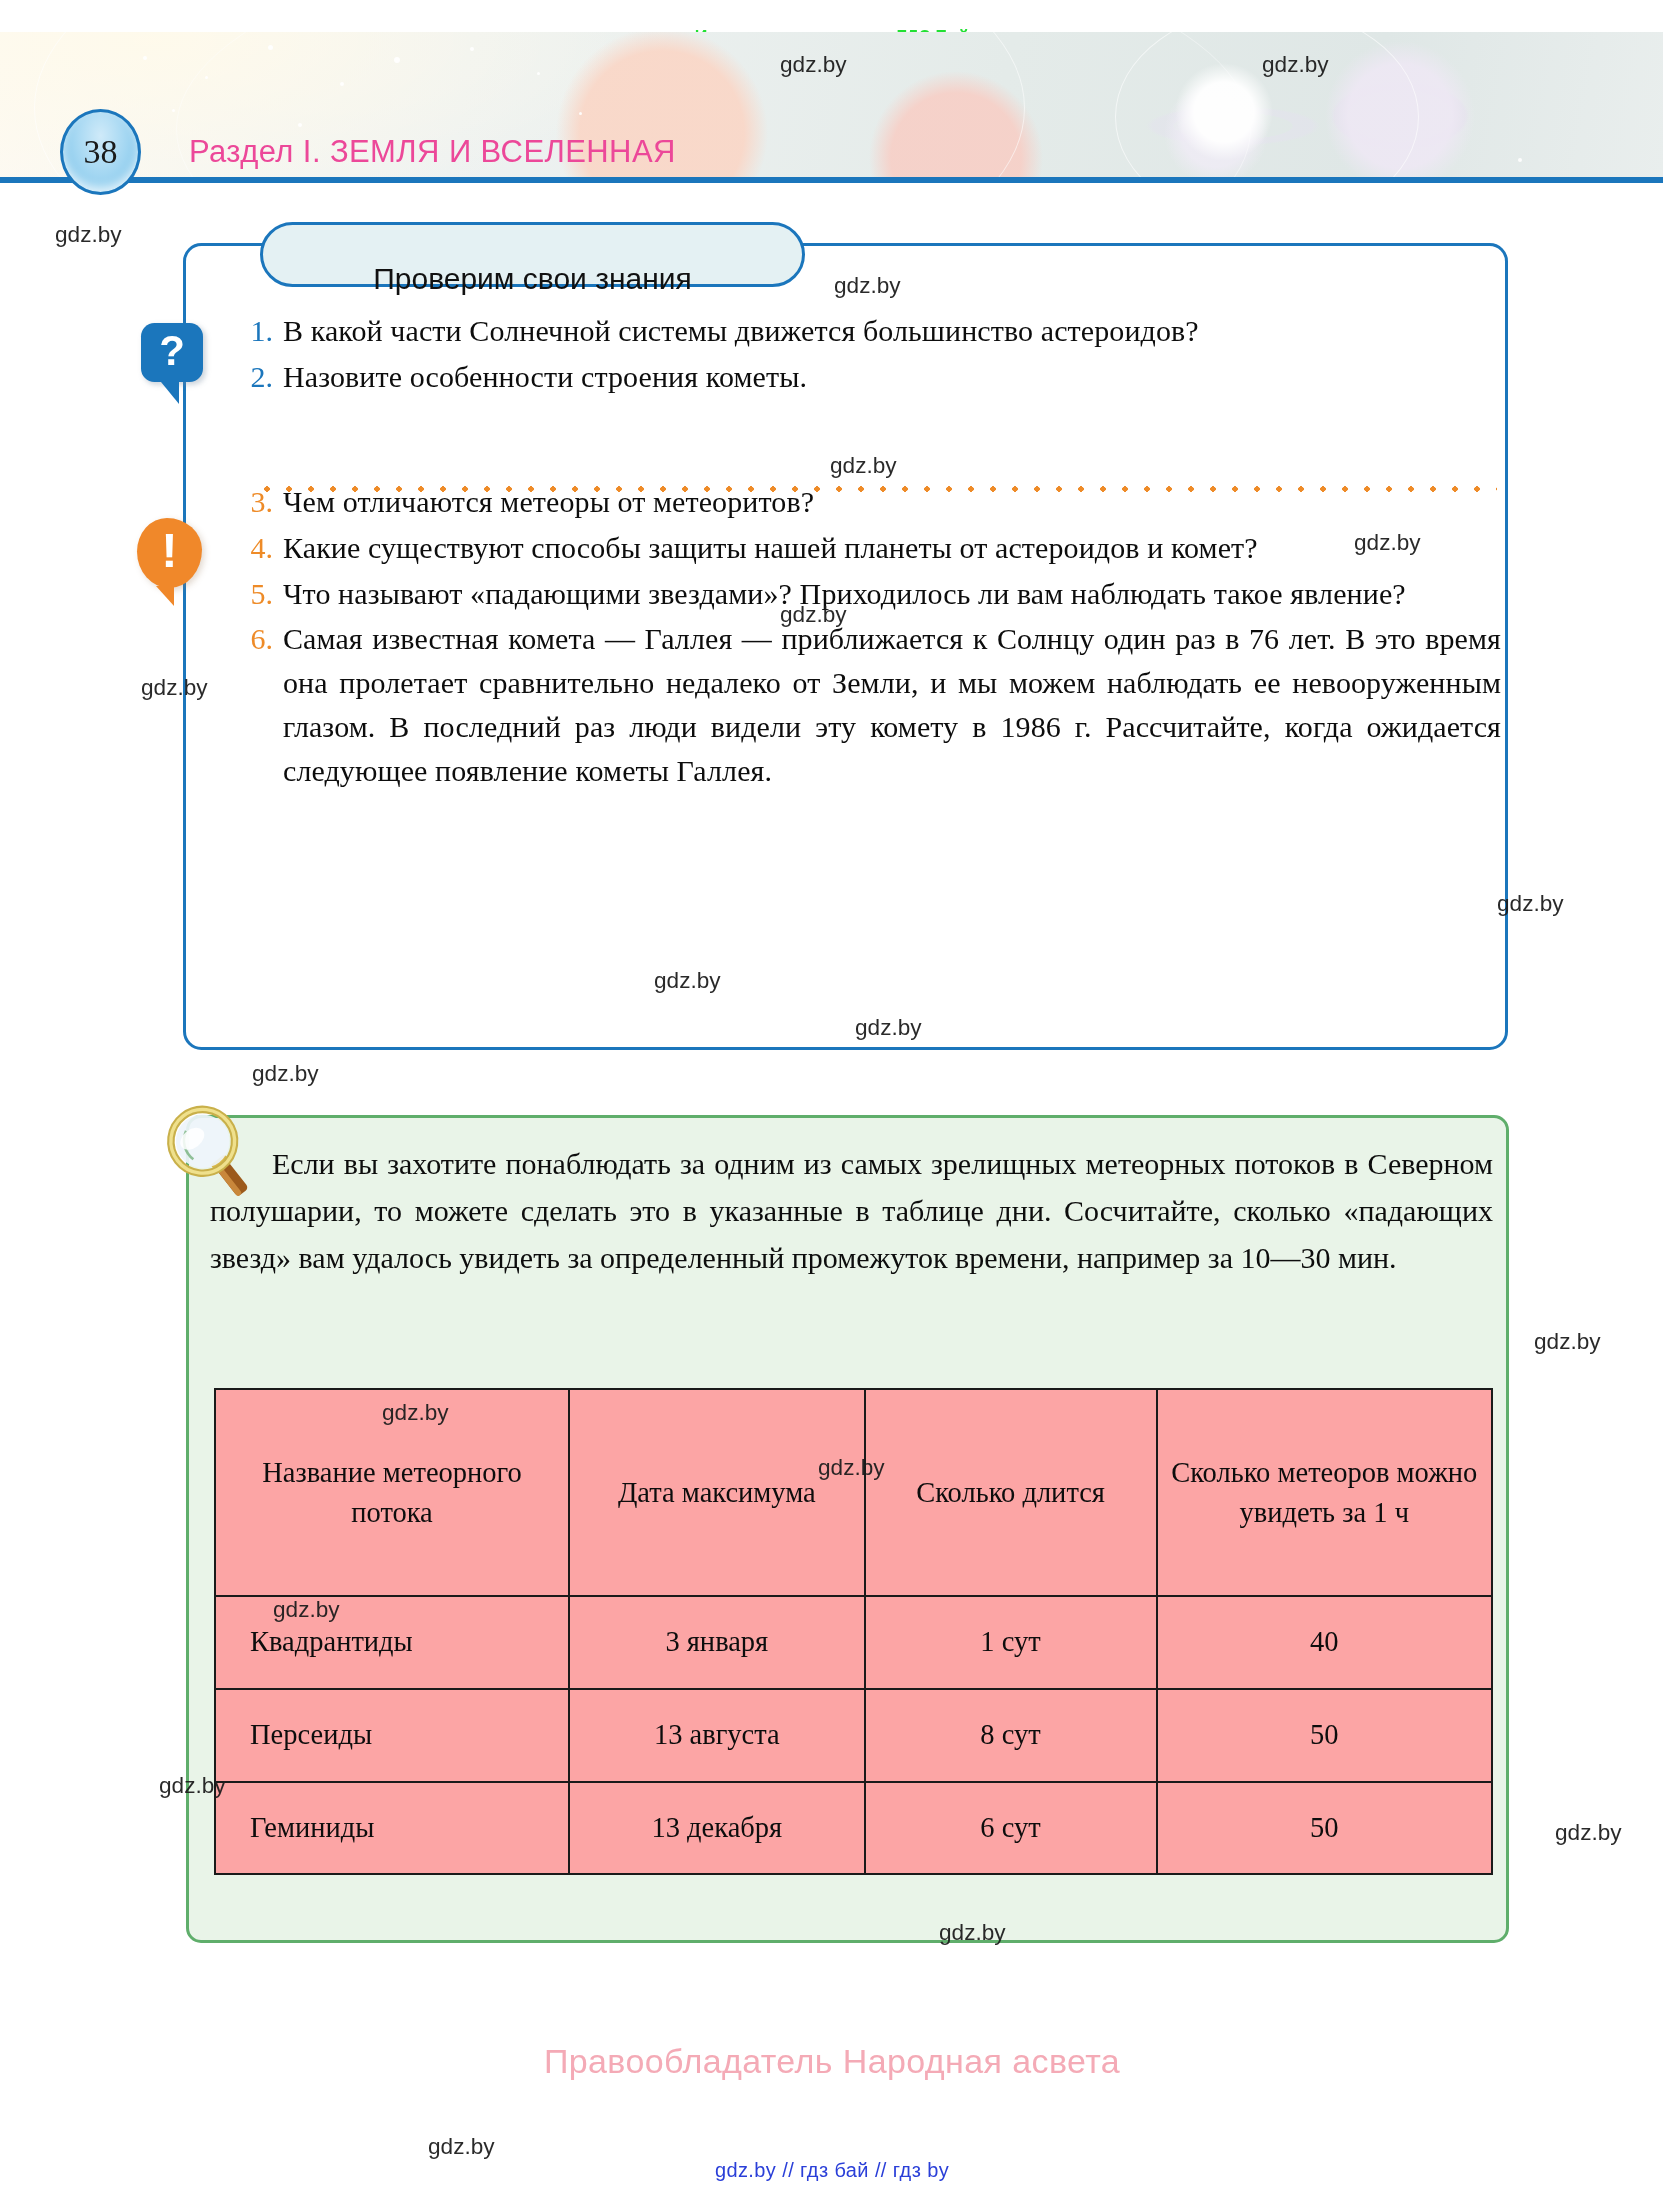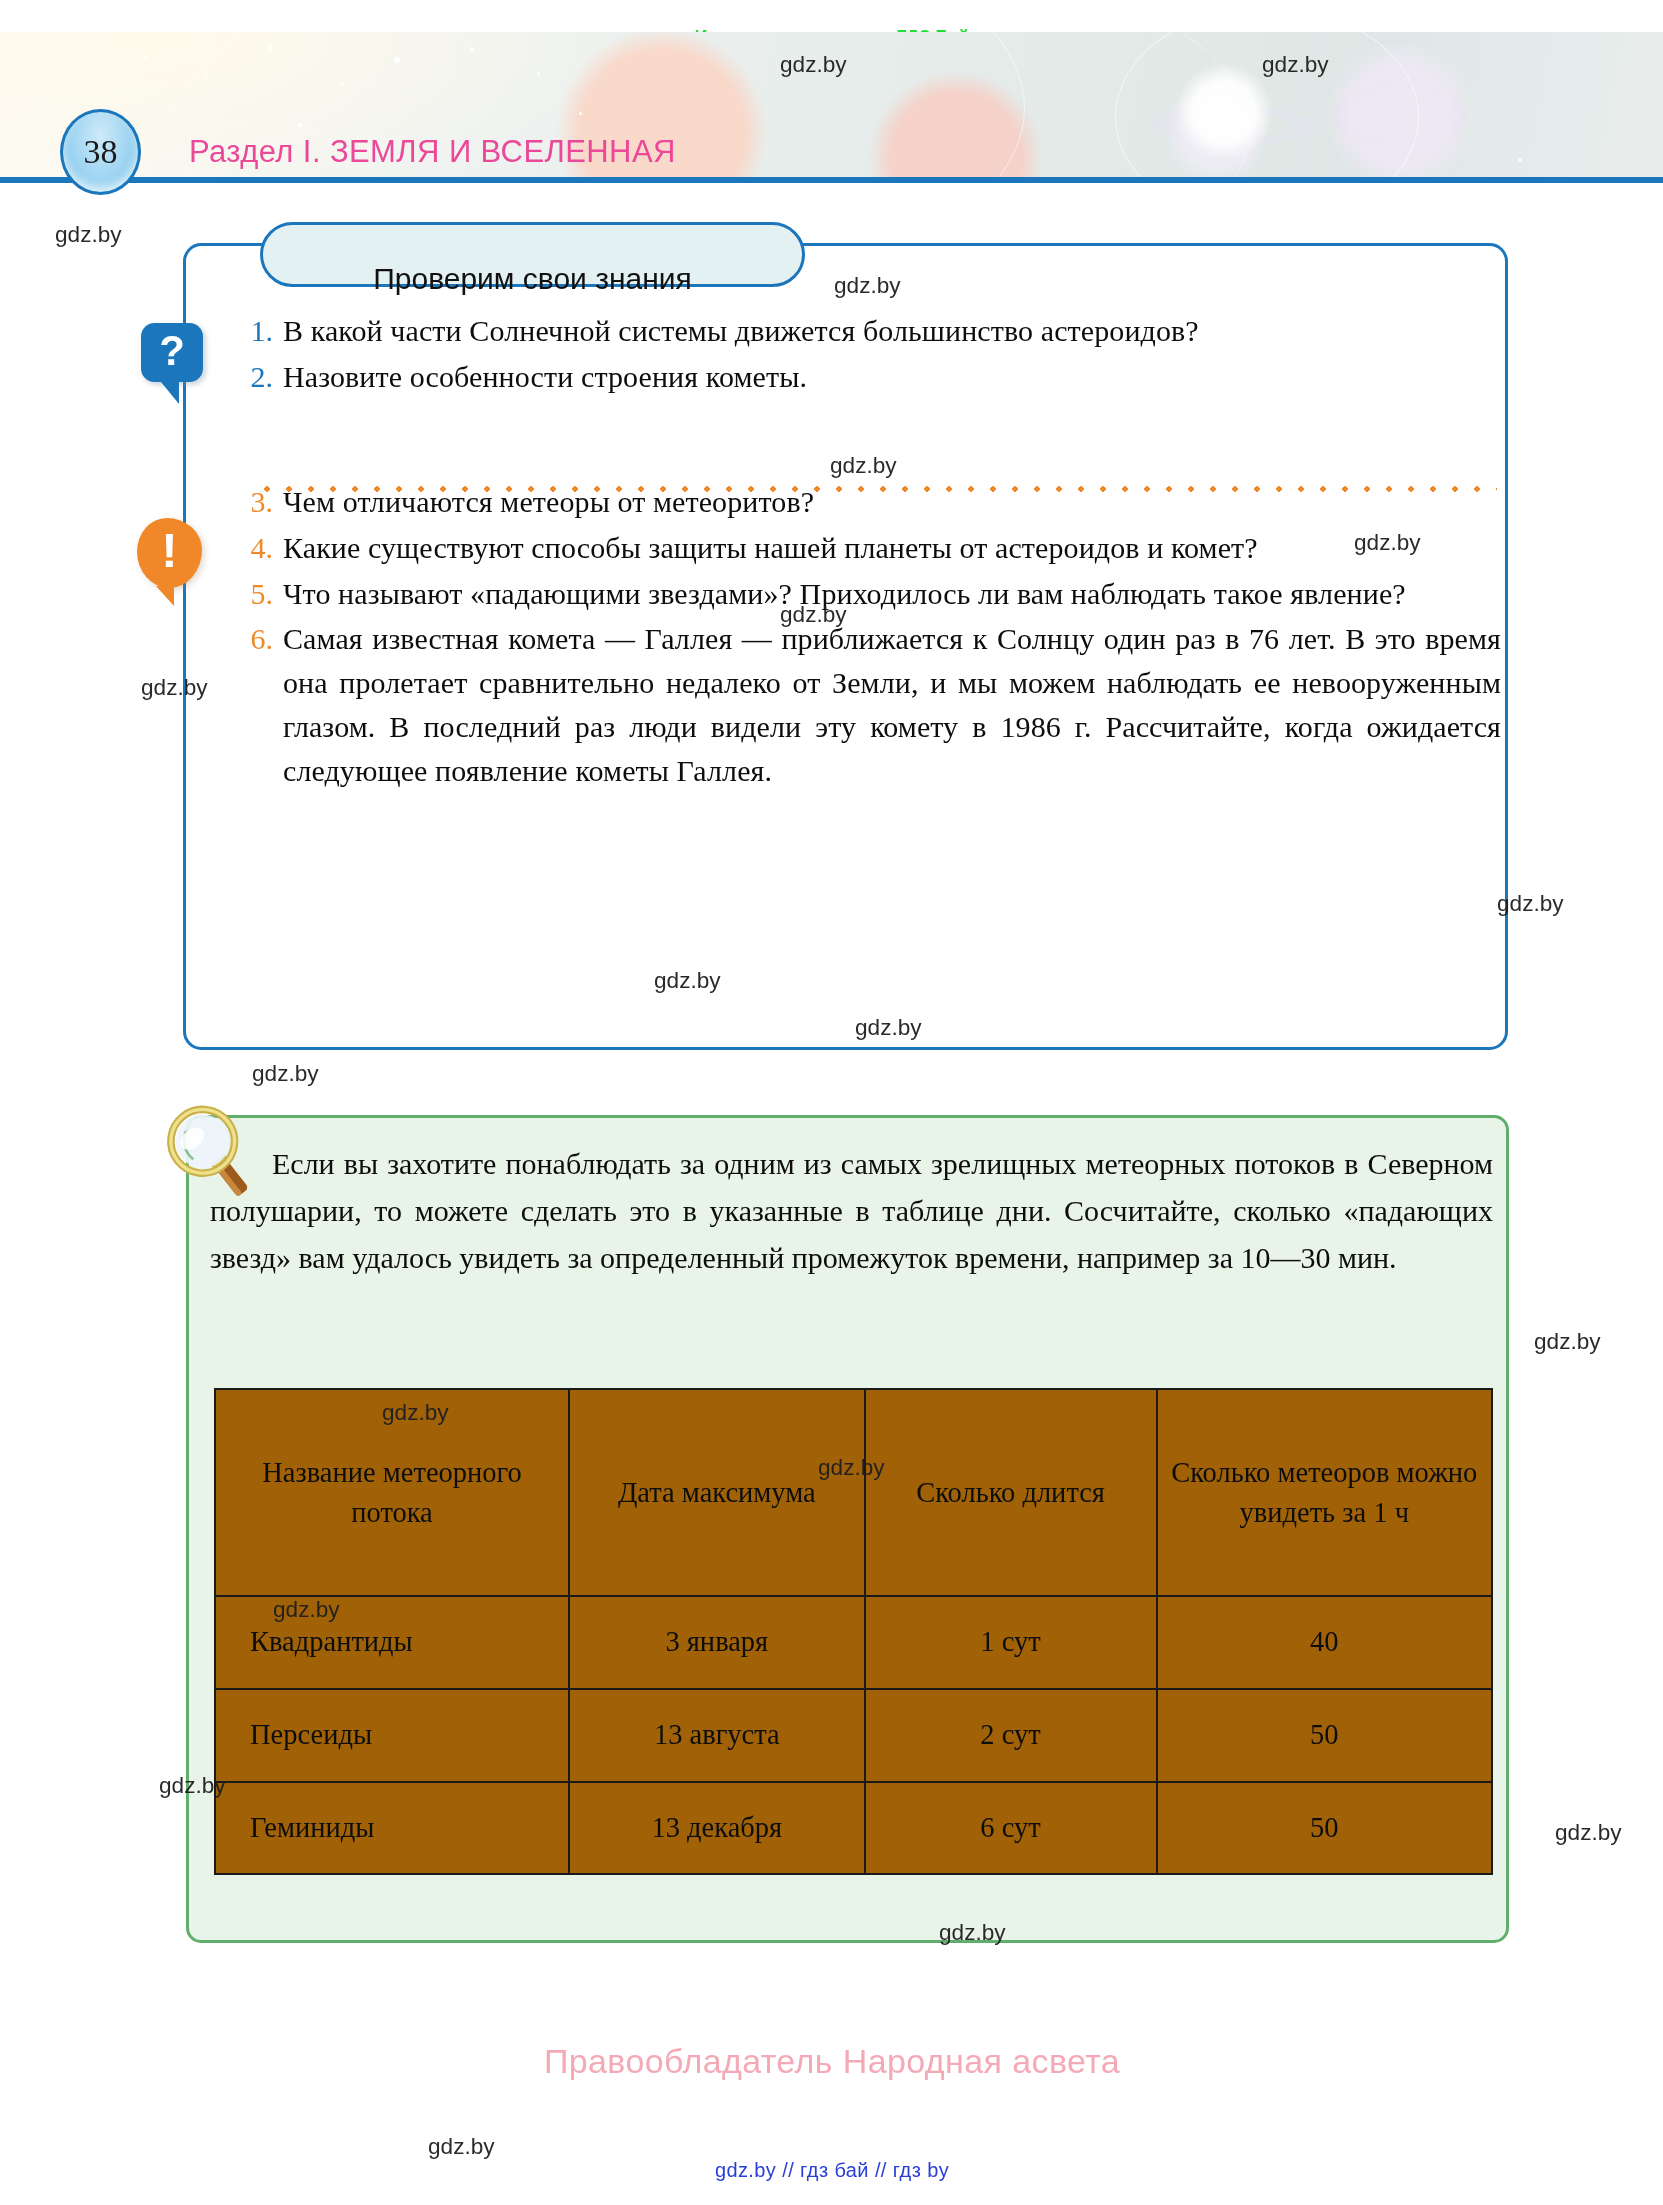--- a/index.html
+++ b/index.html
@@ -286,21 +286,21 @@
     width: 101px; height: 109px;
     z-index: 9;
   }
 
   
   .mtable {
     position: absolute;
     left: 214px; top: 1388px;
     width: 1279px;
     border-collapse: collapse;
-    background: #a16207;
+    background: #fca5a5;
     z-index: 4;
   }
   .mtable th, .mtable td {
     border: 2.5px solid #1a1a1a;
     text-align: center;
     vertical-align: middle;
     font-size: 28.5px;
     line-height: 40px;
     color: #0d0d0d;
     font-weight: normal;
@@ -444,21 +444,21 @@
   <tbody>
     <tr>
       <td class="cell-name">Квадрантиды</td>
       <td>3 января</td>
       <td>1 сут</td>
       <td>40</td>
     </tr>
     <tr>
       <td class="cell-name">Персеиды</td>
       <td>13 августа</td>
-      <td>2 сут</td>
+      <td>8 сут</td>
       <td>50</td>
     </tr>
     <tr>
       <td class="cell-name">Геминиды</td>
       <td>13 декабря</td>
       <td>6 сут</td>
       <td>50</td>
     </tr>
   </tbody>
 </table>

